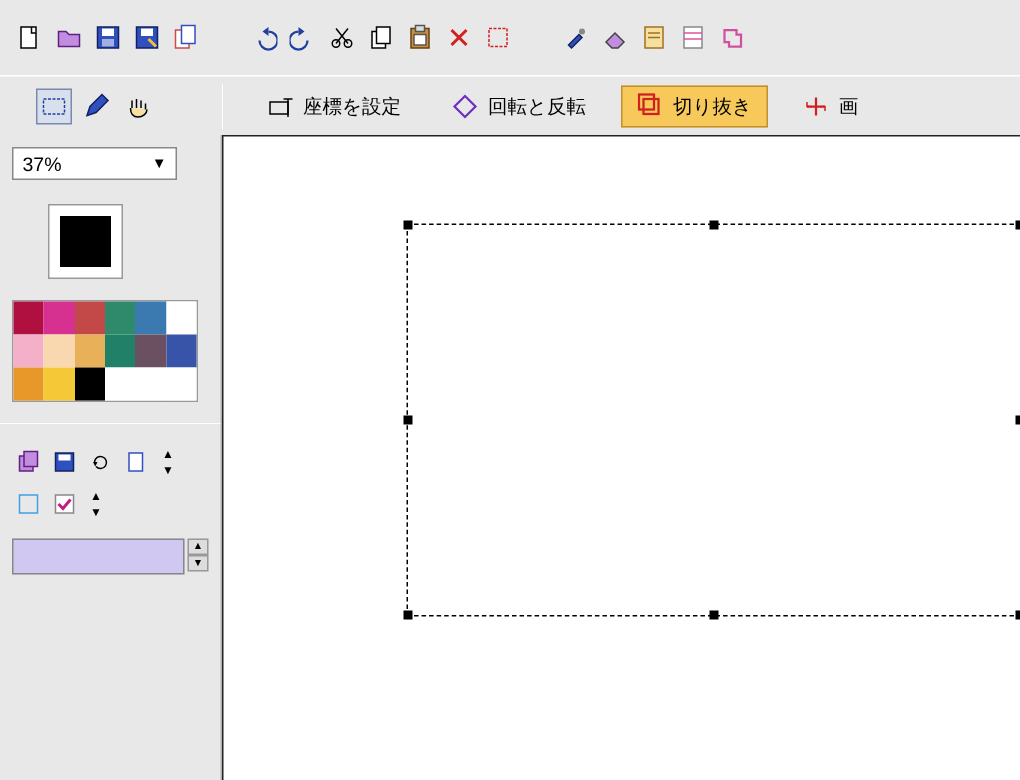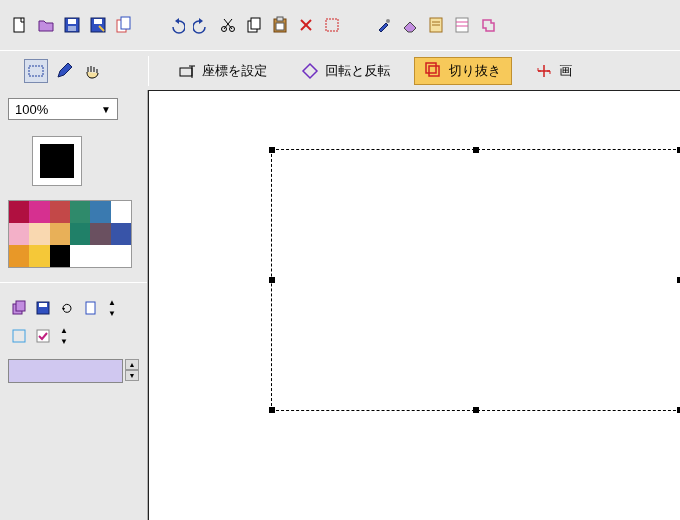--- a/index.html
+++ b/index.html
@@ -315,21 +315,21 @@
           <polyline points="15,12 15,9 12,9" fill="none" stroke="#d02020"></polyline>
         </svg>
       <span>画</span>
     </div>
   </div>
 </div>
 
 <div class="workspace">
   <div class="sidebar">
     <div class="zoom-select">
-      <span>100%</span>
+      <span>37%</span>
       <span class="zoom-arrow">▼</span>
     </div>
 
     <div class="current-color">
       <div class="swatch-inner" style="background: rgb(0, 0, 0);"></div>
     </div>
 
     <div class="palette" id="palette">
         <div class="palette-cell" style="background: rgb(176, 16, 64);"></div>
         <div class="palette-cell" style="background: rgb(214, 48, 144);"></div>

